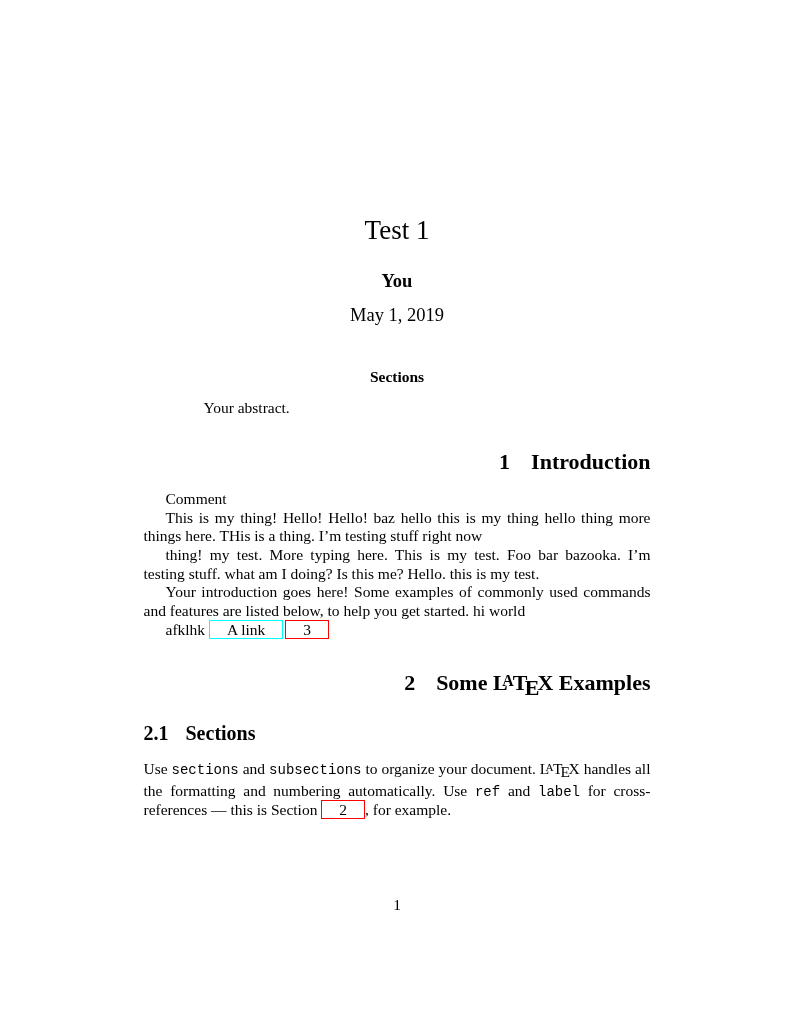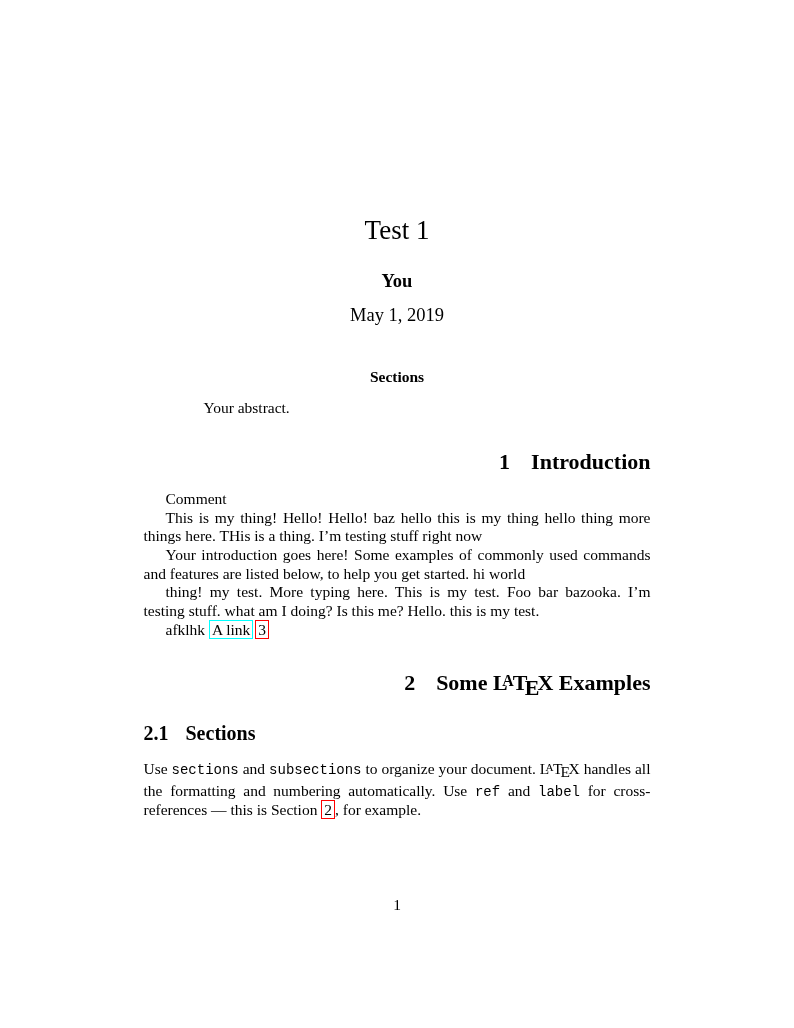--- a/index.html
+++ b/index.html
@@ -74,21 +74,21 @@
     text-indent: 22px;
   }
   p.para.noindent { text-indent: 0; }
   .mono {
     font-family: "Liberation Mono", "DejaVu Sans Mono", monospace;
     font-size: 14px;
   }
   .hbox {
     text-decoration: none;
     color: #000000;
-    padding: 0 2px;
+    padding: 0 17px;
     cursor: pointer;
   }
   .linkbox { border: 1px solid var(--link-border, #00ffff); }
   .refbox  { border: 1px solid var(--ref-border, #ff0000); margin-left: 2px; }
   .refbox-inline { border: 1px solid var(--ref-border, #ff0000); }
   
   .latex { white-space: nowrap; }
   .latex .lA {
     display: inline-block;
     font-size: 0.72em;
@@ -120,22 +120,22 @@
     <div class="author">You</div>
     <div class="date">May 1, 2019</div>
 
     <div class="abstract-heading">Sections</div>
     <p class="abstract-body">Your abstract.</p>
 
     <h2 class="section"><span class="secnum">1</span><span>Introduction</span></h2>
 
     <p class="para">Comment</p>
     <p class="para">This is my thing! Hello! Hello! baz hello this is my thing hello thing more things here. THis is a thing. I’m testing stuff right now</p>
+    <p class="para">thing! my test. More typing here. This is my test. Foo bar bazooka. I’m testing stuff. what am I doing? Is this me? Hello. this is my test.</p>
     <p class="para">Your introduction goes here! Some examples of commonly used commands and features are listed below, to help you get started. hi world</p>
-    <p class="para">thing! my test. More typing here. This is my test. Foo bar bazooka. I’m testing stuff. what am I doing? Is this me? Hello. this is my test.</p>
     <p class="para"><span>afklhk </span><a class="hbox linkbox">A link</a><a class="hbox refbox">3</a></p>
 
     <h2 class="section"><span class="secnum">2</span><span><span>Some </span><span class="latex"><span>L</span><span class="lA">A</span><span>T</span><span class="lE">E</span><span>X</span></span><span> Examples</span></span></h2>
 
     <h3 class="subsection"><span class="secnum">2.1</span><span>Sections</span></h3>
 
     <p class="para noindent"><span>Use </span><span class="mono">sections</span><span> and </span><span class="mono">subsections</span><span> to organize your document. </span><span class="latex"><span>L</span><span class="lA">A</span><span>T</span><span class="lE">E</span><span>X</span></span><span> handles all the formatting and numbering automatically. Use </span><span class="mono">ref</span><span> and </span><span class="mono">label</span><span> for cross-references — this is Section </span><a class="hbox refbox-inline">2</a><span>, for example.</span></p>
 
   </div>
 

